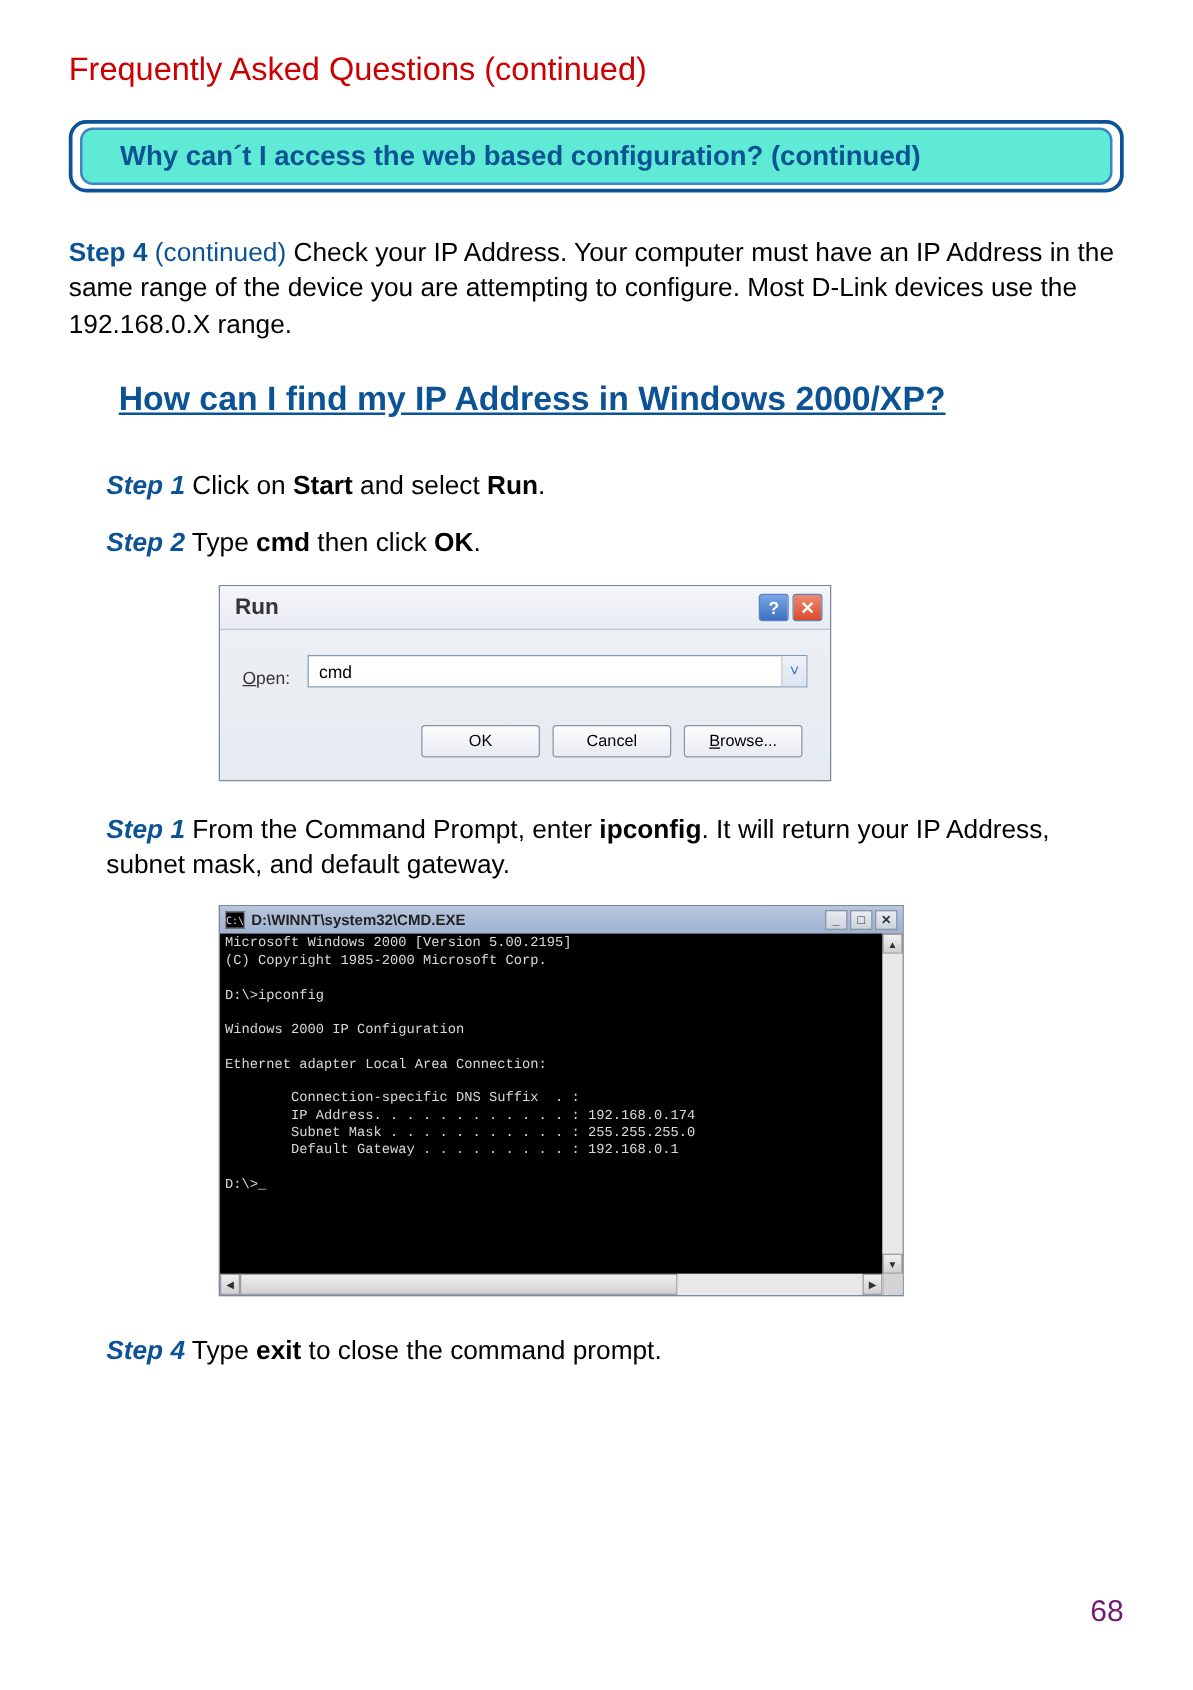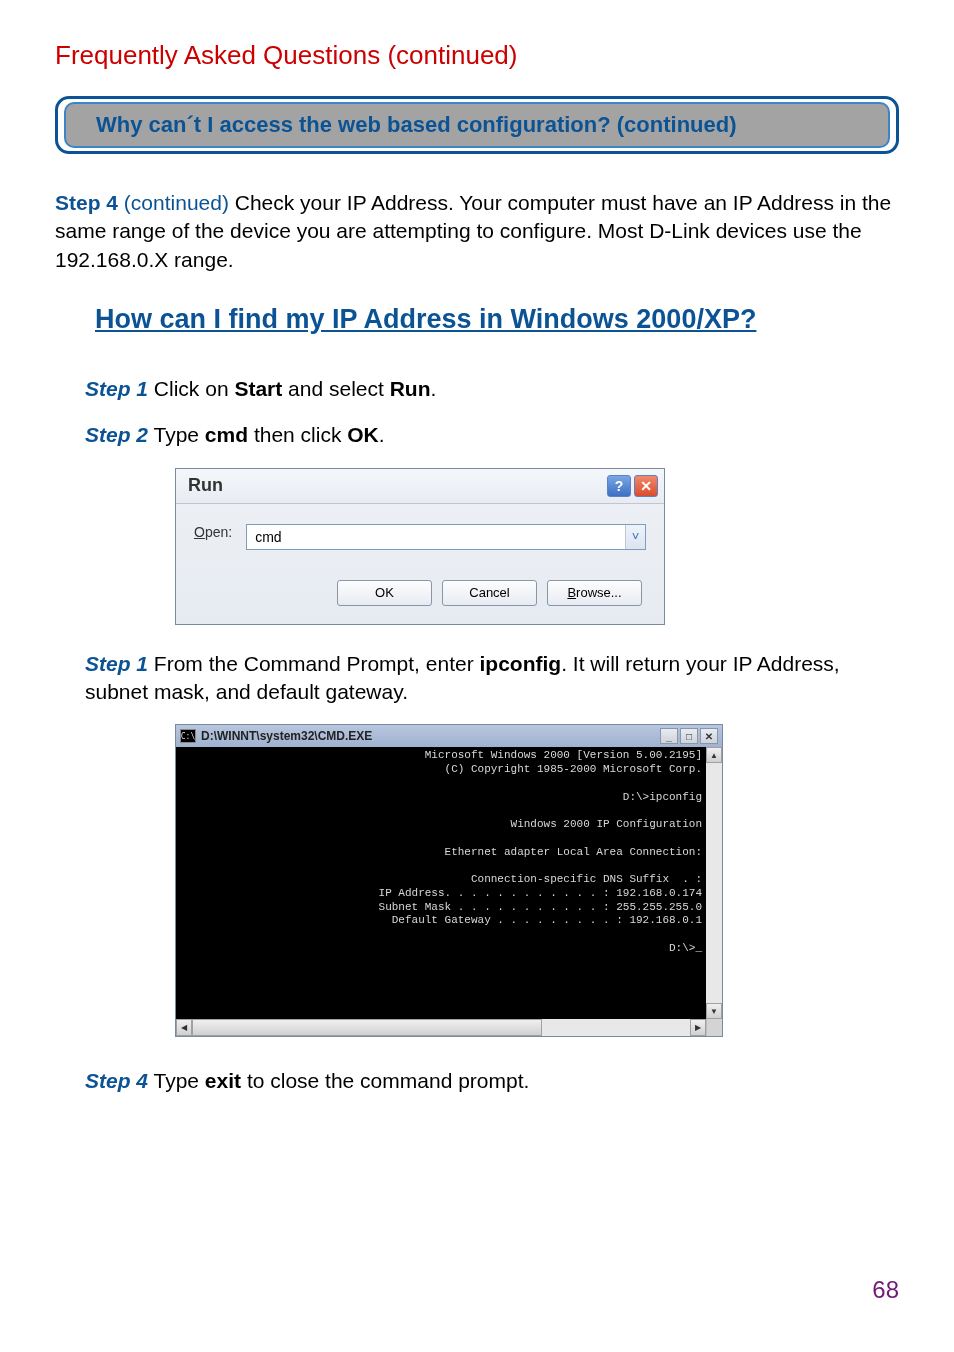--- a/index.html
+++ b/index.html
@@ -19,21 +19,21 @@
       margin-bottom: 25px;
     }
     .question-banner {
       border: 3px solid #0b5394;
       border-radius: 14px;
       padding: 3px 6px;
       margin-bottom: 35px;
       display: flex;
     }
     .question-banner-inner {
-      background: #a3a3a3;
+      background: #5eead4;
       border: 2px solid #3d85c6;
       border-radius: 10px;
       padding: 8px 30px;
       flex: 1;
     }
     .question-banner-text {
       color: #0b5394;
       font-size: 22px;
       font-weight: bold;
     }
@@ -91,21 +91,21 @@
       width: 36px; height: 30px; border: 1px solid #6a7790;
       border-radius: 3px; background: linear-gradient(#eef3f9,#cdd8e6);
       position: relative; flex-shrink: 0;
     }
     .run-icon::before, .run-icon::after {
       content: ""; position: absolute; background: #5a6b85;
     }
     .run-icon::before { left: 4px; top: 6px; width: 2px; height: 14px; }
     .run-icon::after  { left: 8px; top: 6px; width: 2px; height: 14px; }
     .run-desc { color: #333; font-size: 14px; line-height: 1.3; max-width: 380px; }
-    .run-open-row { display: flex; align-items: flex-start; gap: 14px; margin-bottom: 30px; }
+    .run-open-row { display: flex; align-items: flex-end; gap: 14px; margin-bottom: 30px; }
     .run-open-label { font-size: 14px; color: #333; }
     .run-open-label .ul { text-decoration: underline; }
     .run-combo {
       flex: 1; display: flex; border: 1px solid #7f9db9; background: #fff;
       height: 26px; align-items: center;
     }
     .run-combo-input {
       flex: 1; border: none; outline: none; padding: 0 8px;
       font-family: Tahoma, Arial, sans-serif; font-size: 14px; background: transparent;
     }
@@ -147,21 +147,21 @@
       border: 1px solid #8a96a8; background: linear-gradient(#e8ecf2,#cdd3dc);
       display: inline-flex; align-items: center; justify-content: center;
       font-size: 10px; font-family: Arial; font-weight: bold; color: #333;
     }
     .cmd-body-wrap { display: flex; background: #000; }
     .cmd-body {
       background: #000; color: #d8d8d8;
       font-family: "Lucida Console","Courier New",monospace;
       font-size: 11px; line-height: 1.25;
       padding: 2px 4px; white-space: pre;
-      height: 272px; width: 530px; overflow: hidden; text-align: right;
+      height: 272px; width: 530px; overflow: hidden;
     }
     .cmd-vscroll {
       width: 16px; background: #d4d4d4;
       display: flex; flex-direction: column;
     }
     .scroll-btn {
       height: 16px; background: linear-gradient(#f0f0f0,#d0d0d0);
       border: 1px solid #a0a0a0;
       display: flex; align-items: center; justify-content: center;
       font-size: 8px; color: #333;

